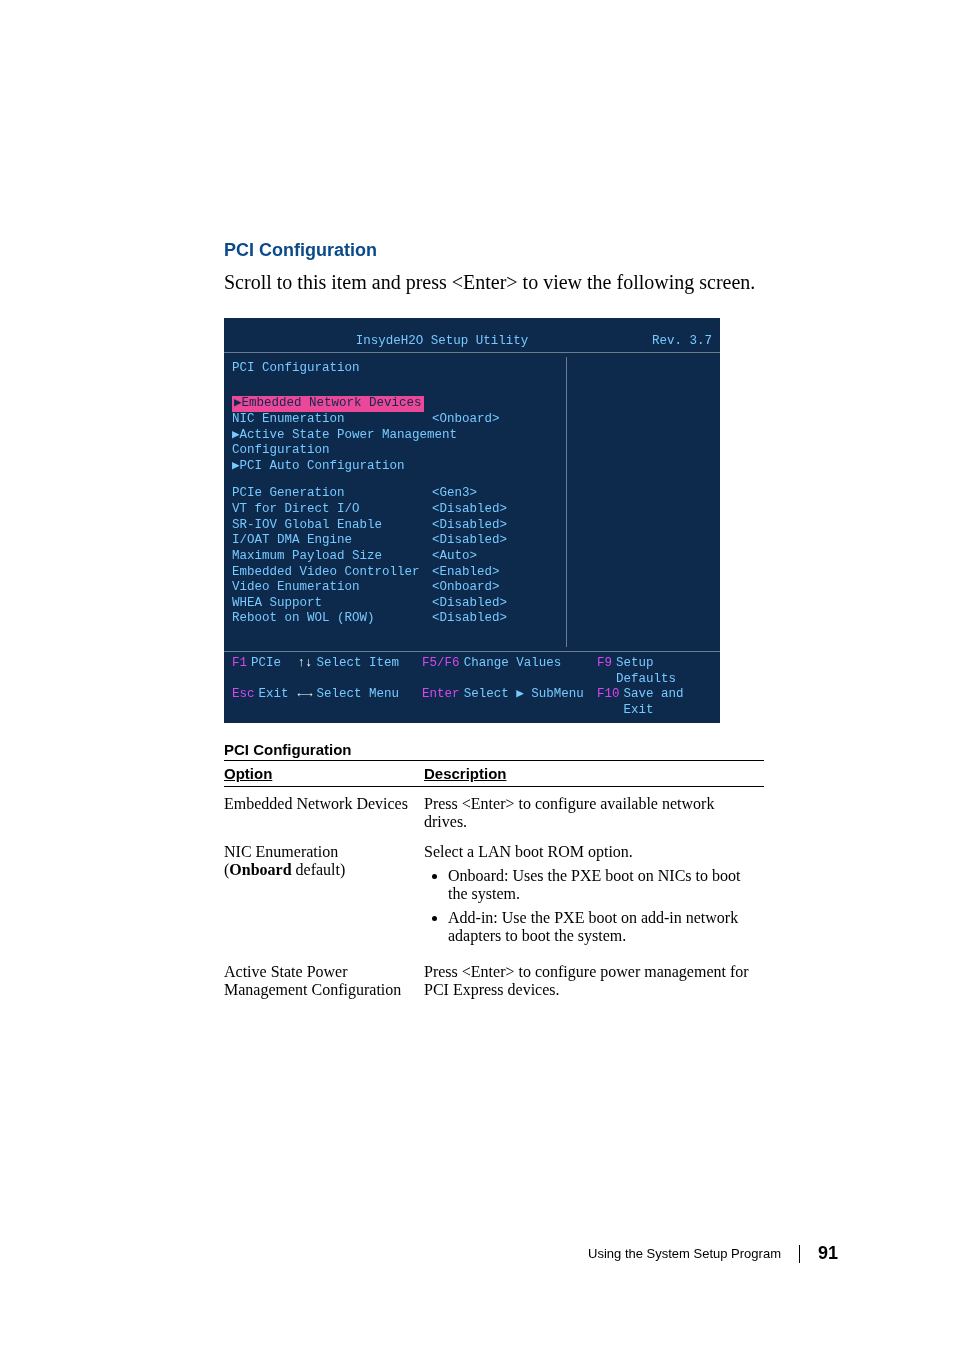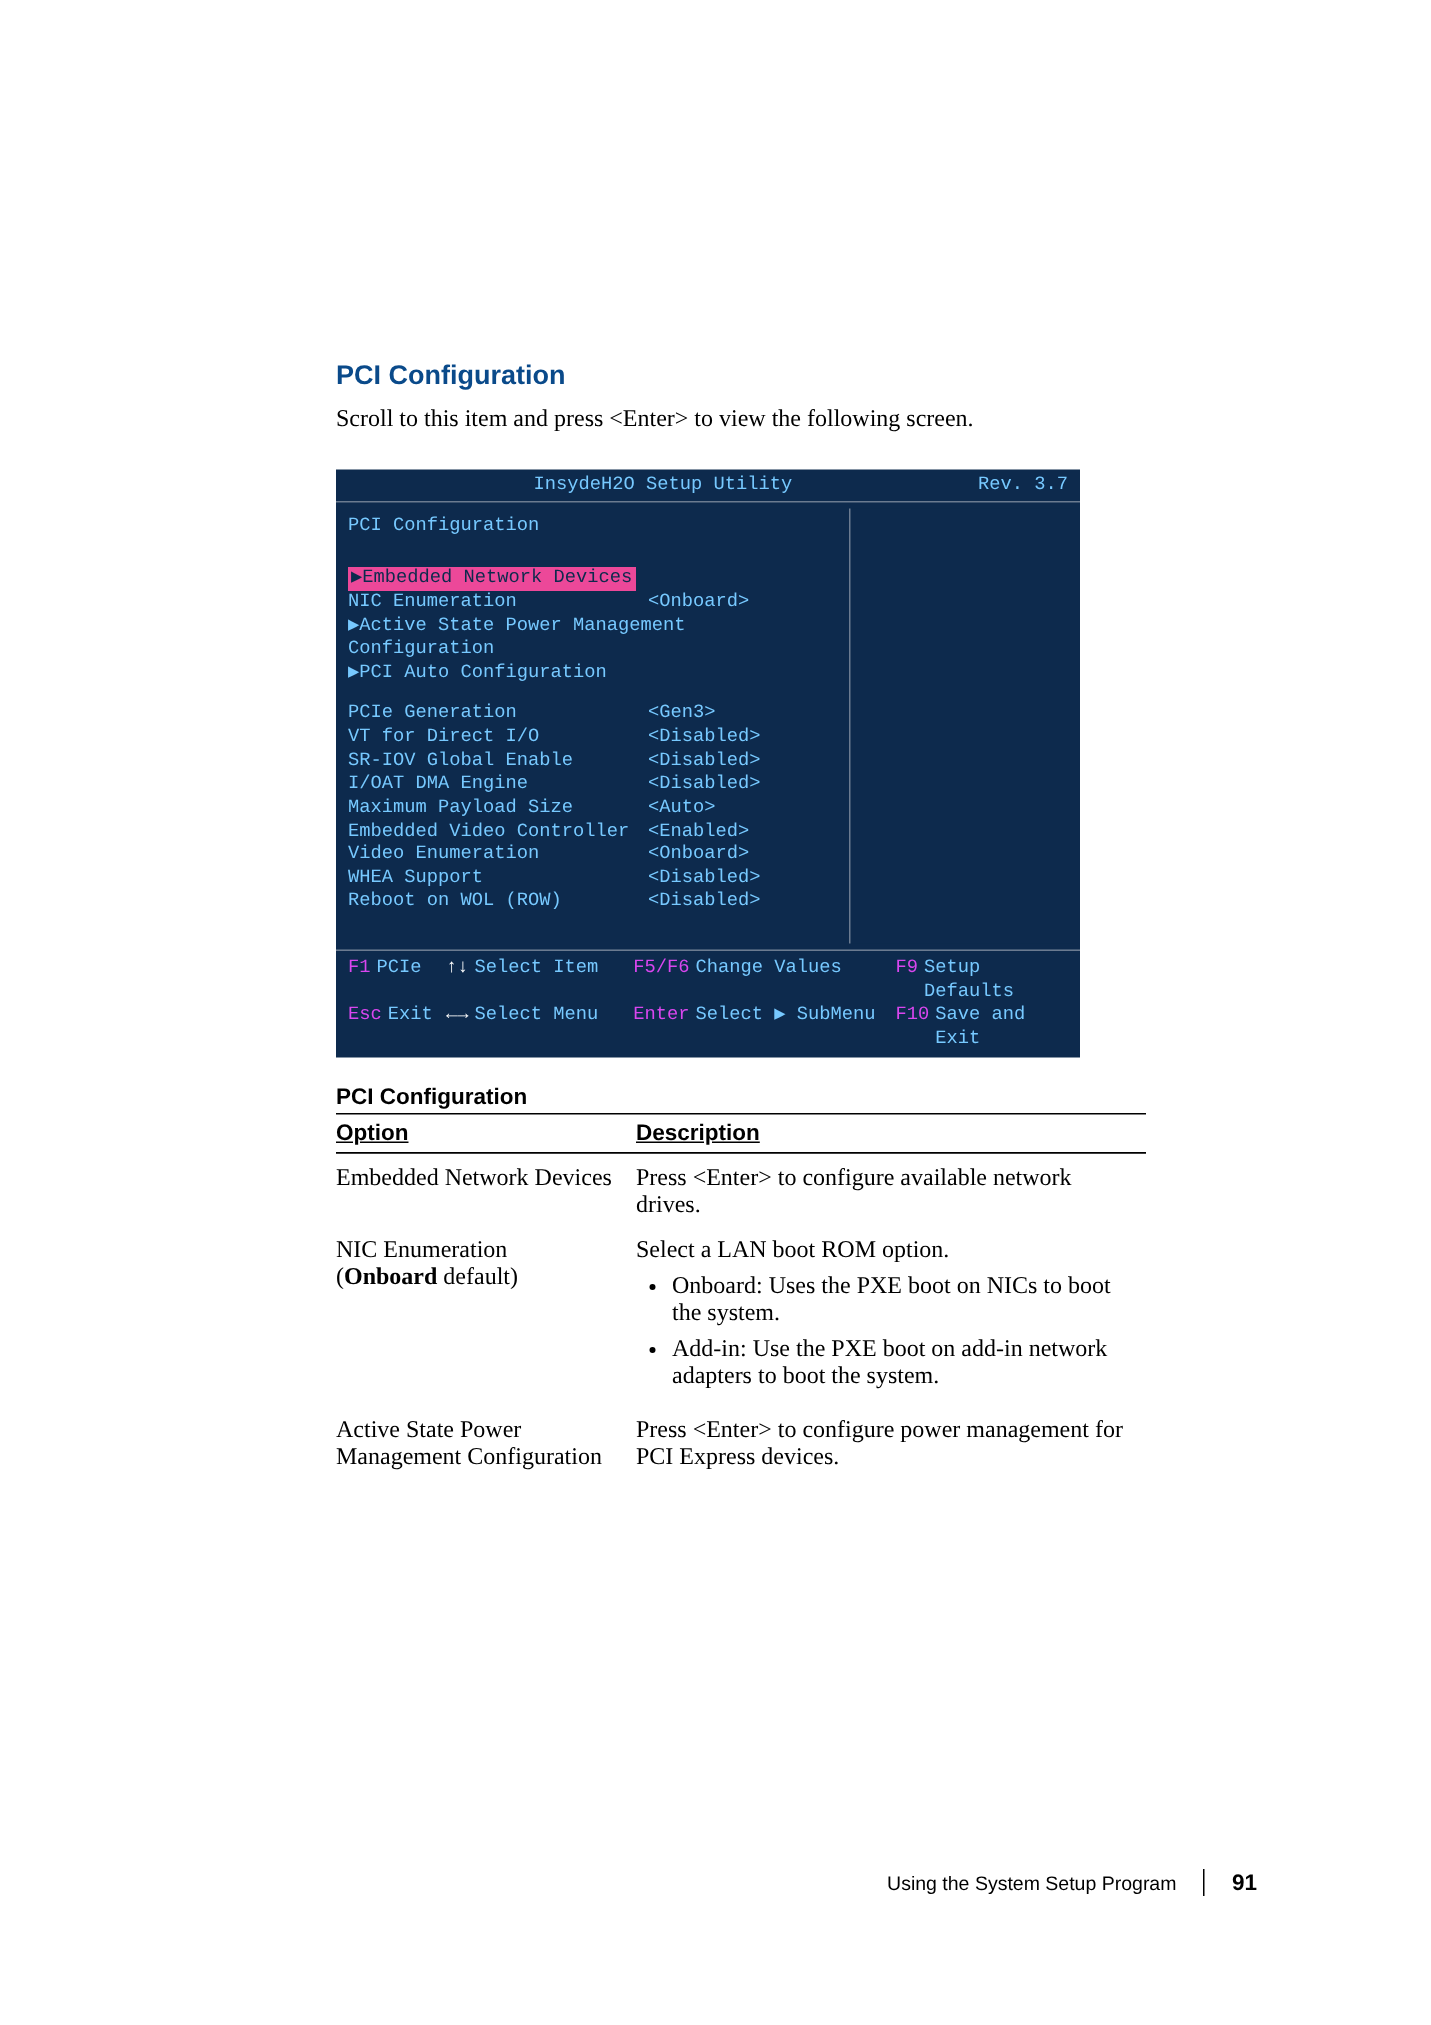--- a/index.html
+++ b/index.html
@@ -2,25 +2,25 @@
 <html><head>
 <meta charset="utf-8">
 <style>
   * { box-sizing: border-box; margin: 0; padding: 0; }
   html, body { width: 954px; height: 1350px; background: #fff; font-family: Georgia, 'Times New Roman', serif; color: #000; }
   body { position: relative; }
 
   .page { position: absolute; left: 0; top: 0; width: 954px; height: 1350px; padding: 240px 116px 80px 224px; }
 
   .section-title { color: #0a4a8a; font-family: Arial, Helvetica, sans-serif; font-weight: bold; font-size: 18px; margin-bottom: 10px; }
-  .intro { font-size: 16px; margin-bottom: 24px; }
+  .intro { font-size: 20px; margin-bottom: 24px; }
 
   
   .bios { width: 496px; margin-bottom: 18px; font-family: 'Courier New', monospace; font-size: 12.5px; line-height: 1.25; color: #77c9ff; }
-  .bios-top { background: #0d2a4d; display: flex; justify-content: space-between; padding: 3px 8px 2px; }
+  .bios-top { background: #0d2a4d; display: flex; justify-content: space-between; padding: 16px 8px 2px; }
   .bios-top .title { color: #77c9ff; margin: 0 auto; }
   .bios-top .rev { color: #77c9ff; }
   .bios-tabrow { background: #0d2a4d; padding: 0 0 2px 40px; }
   .bios-tab { background: #cfd6da; color: #0d2a4d; padding: 0 6px; display: inline-block; }
   .bios-body { background: #0d2a4d; border-top: 1px solid #6b7b90; padding: 8px 8px 24px; position: relative; min-height: 270px; }
   .bios-body .left { display: inline-block; width: 320px; vertical-align: top; }
   .bios-body .right-pane { position: absolute; right: 4px; top: 4px; bottom: 4px; width: 150px; border-left: 1px solid #6b7b90; background: #0d2a4d; }
   .bios-heading { color: #77c9ff; margin-bottom: 10px; }
   .bios-line { display: flex; }
   .bios-label { width: 200px; color: #77c9ff; }
@@ -40,21 +40,21 @@
   .desc-title { font-family: Arial, Helvetica, sans-serif; font-weight: bold; font-size: 15px; margin-bottom: 2px; }
   .tbl { width: 540px; font-size: 16px; border-collapse: collapse; }
   .tbl th { text-align: left; font-family: Arial, Helvetica, sans-serif; font-weight: bold; font-size: 15px; border-top: 1.5px solid #000; border-bottom: 1.5px solid #000; padding: 4px 0; text-decoration: underline; }
   .tbl td { vertical-align: top; padding: 8px 8px 4px 0; }
   .tbl td.opt { width: 200px; }
   .tbl ul { list-style: disc; padding-left: 24px; margin-top: 6px; }
   .tbl ul li { margin-bottom: 6px; }
 
   .footer { position: absolute; bottom: 86px; left: 224px; width: 614px; font-family: Arial, Helvetica, sans-serif; font-size: 13px; display: flex; justify-content: flex-end; align-items: center; gap: 18px; margin-top: 44px; }
   .footer .divider { border-left: 1px solid #000; height: 18px; }
-  .footer .pagenum { font-weight: bold; font-size: 15px; }
+  .footer .pagenum { font-weight: bold; font-size: 18px; }
 </style>
 </head>
 <body>
 
 <div class="page">
 
   <div class="section-title">PCI Configuration</div>
   <div class="intro">Scroll to this item and press &lt;Enter&gt; to view the following screen.</div>
 
   <div class="bios">

